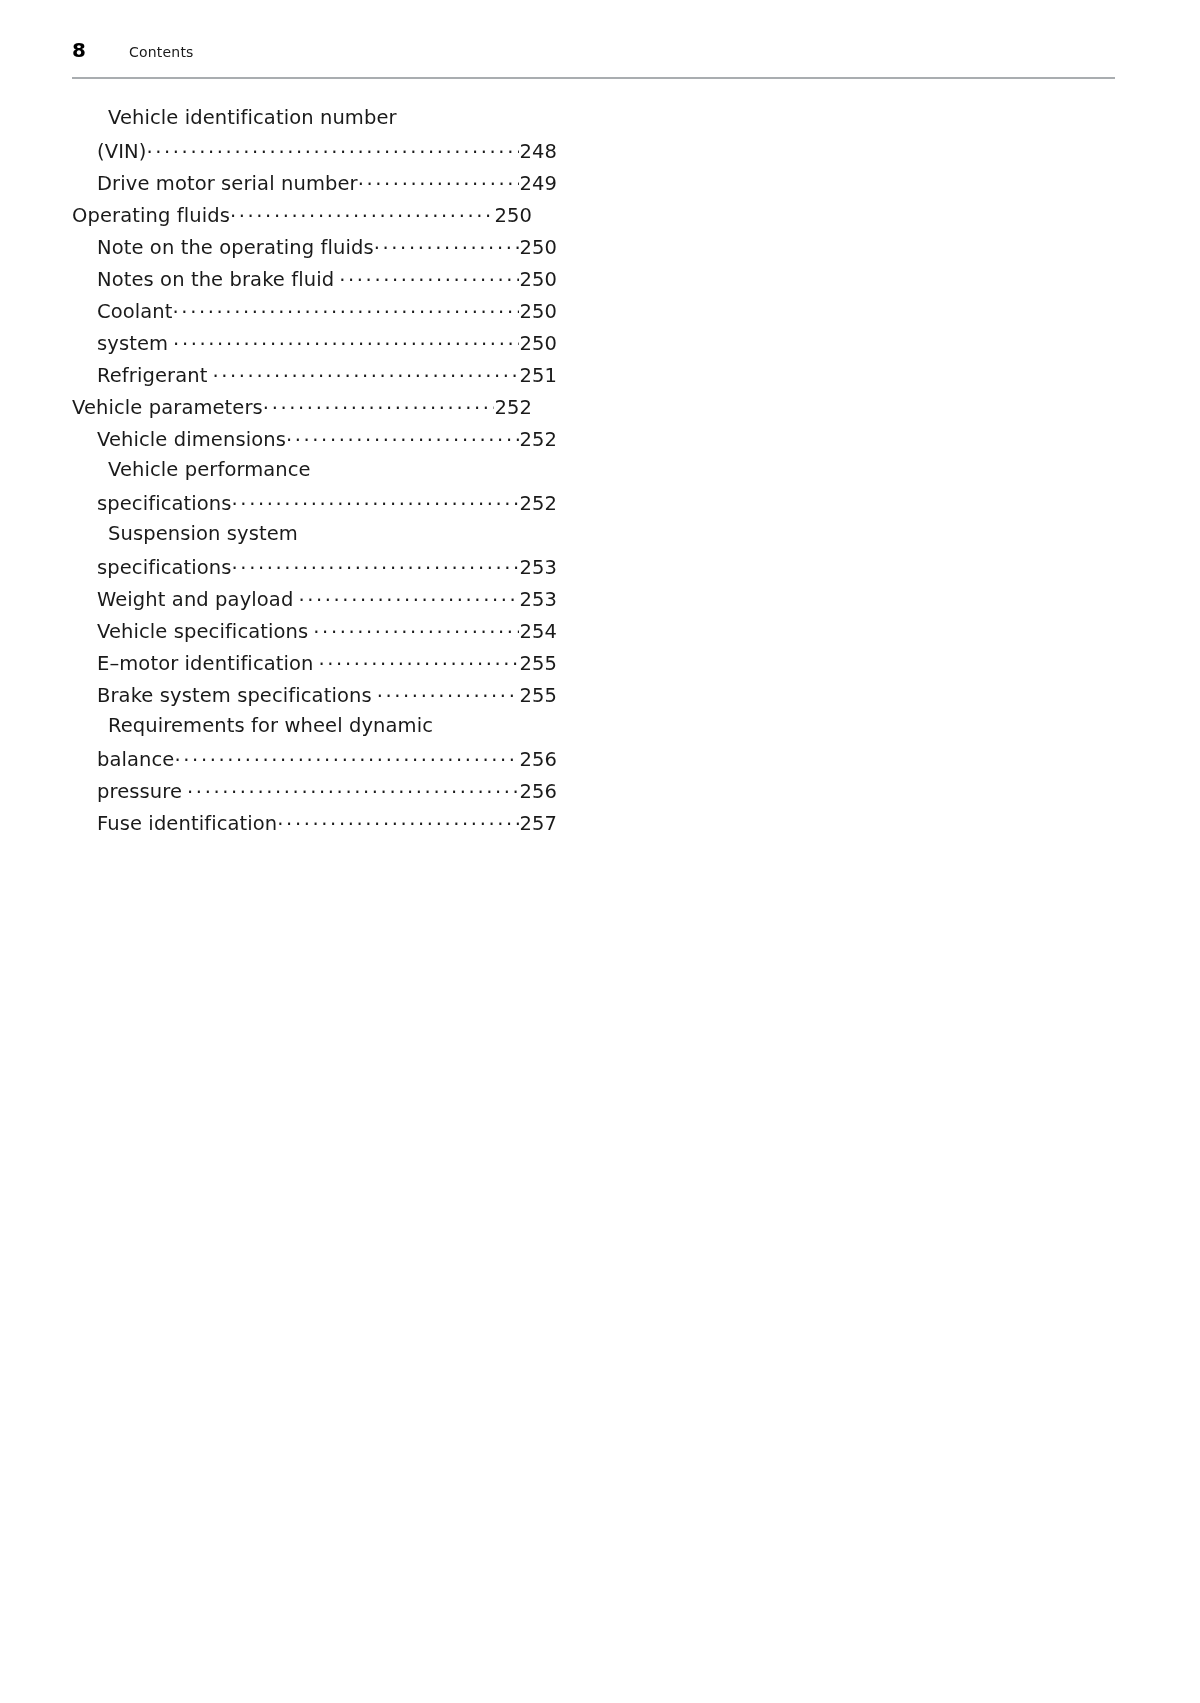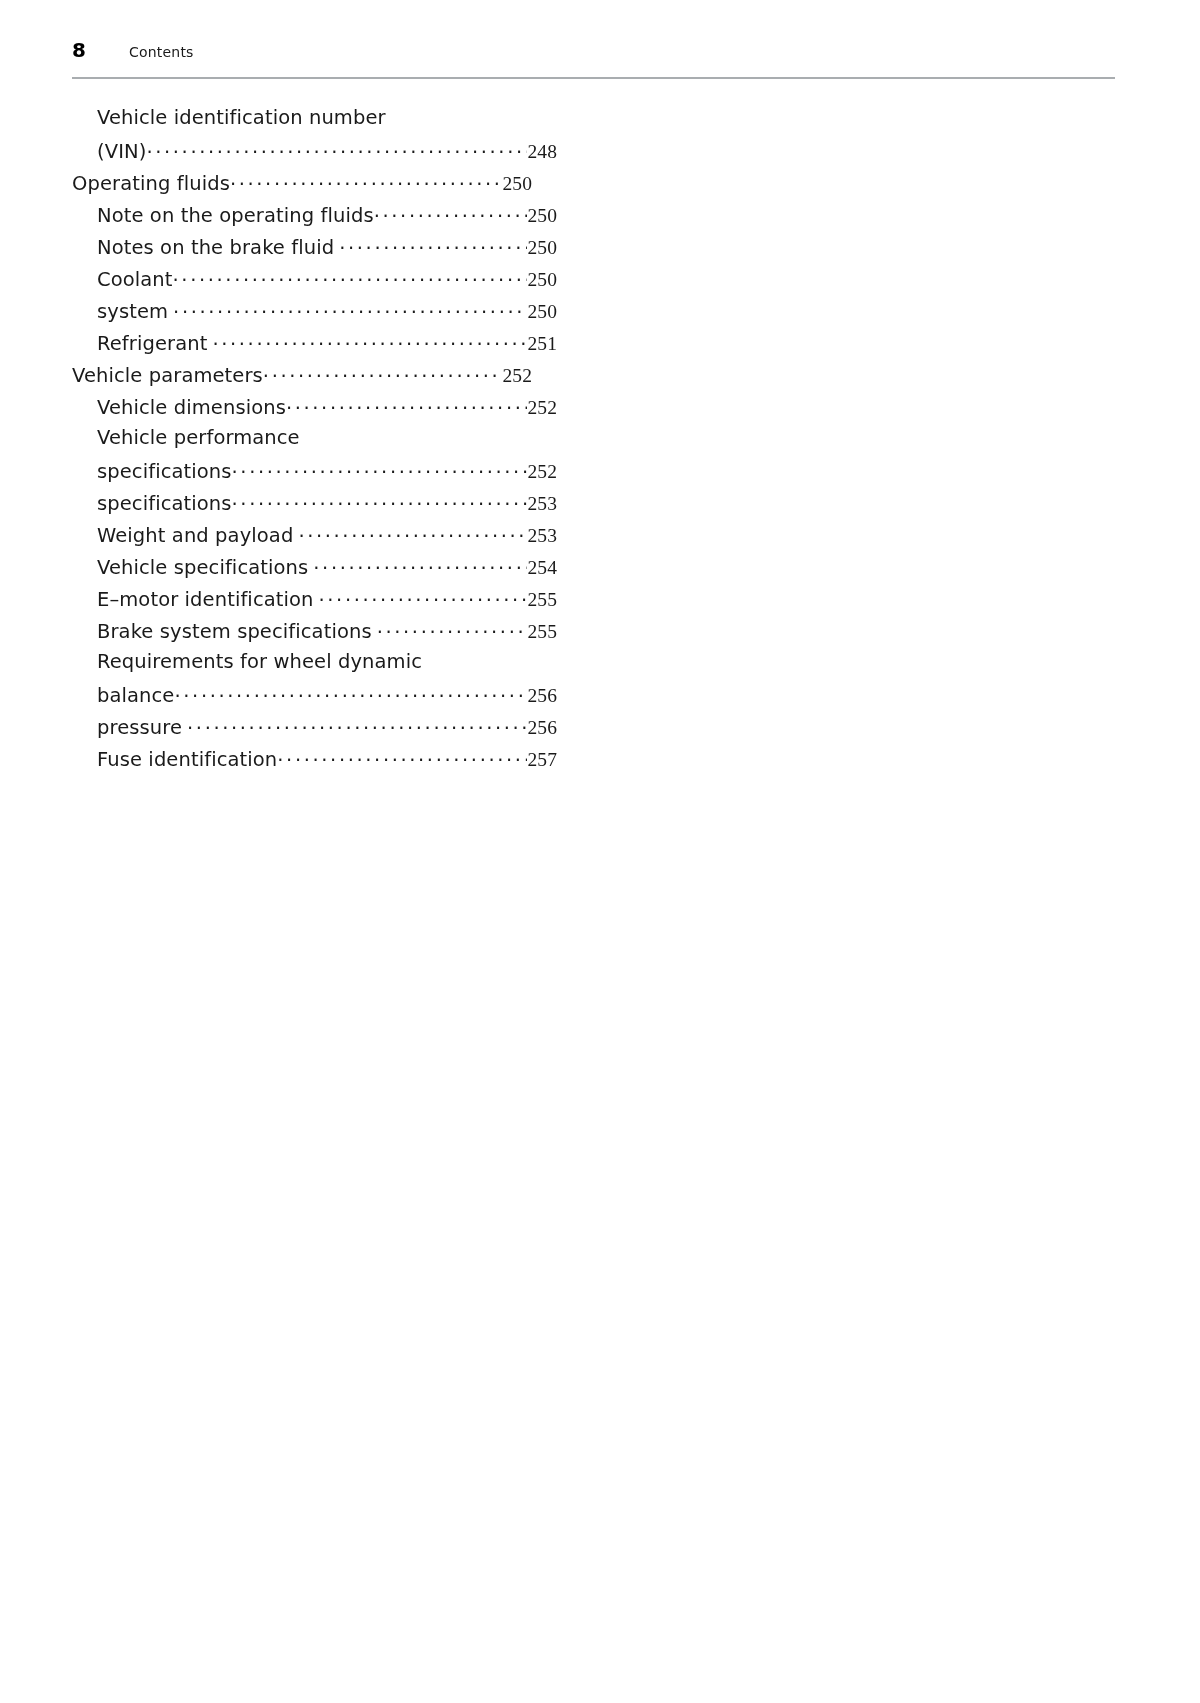--- a/index.html
+++ b/index.html
@@ -109,26 +109,26 @@
     width: 1000px;
   }
   
   .leader.gap-before { margin-left: 5px; }
   .leader.no-gap { margin-left: 0px; }
 
   .toc-page {
     flex: 0 0 auto;
     text-align: left;
     letter-spacing: 0.1px;
-    font-family: Liberation Serif, serif;
   }
 
   
   .toc-line.wrap-first .toc-label {
     flex: 1 1 auto;
+    margin-left: 11px;
   }
 </style>
 </head>
 <body>
 
 <div class="page">
 
   <div class="page-header">
     <span class="page-number">8</span>
     <span class="header-title">Contents</span>
@@ -139,20 +139,27 @@
       <div class="toc-entry level-2">
         <div class="toc-line wrap-first">
           <span class="toc-label">Vehicle identification number</span>
         </div>
         <div class="toc-line">
           <span class="toc-label">(VIN)</span>
           <span class="leader no-gap"></span>
           <span class="toc-page">248</span>
         </div>
       </div>
+      <div class="toc-entry level-2">
+        <div class="toc-line">
+          <span class="toc-label">Drive motor serial number</span>
+          <span class="leader no-gap"></span>
+          <span class="toc-page">249</span>
+        </div>
+      </div>
       <div class="toc-entry level-1">
         <div class="toc-line">
           <span class="toc-label">Operating fluids</span>
           <span class="leader no-gap"></span>
           <span class="toc-page">250</span>
         </div>
       </div>
       <div class="toc-entry level-2">
         <div class="toc-line">
           <span class="toc-label">Note on the operating fluids</span>
@@ -206,20 +213,23 @@
         <div class="toc-line wrap-first">
           <span class="toc-label">Vehicle performance</span>
         </div>
         <div class="toc-line">
           <span class="toc-label">specifications</span>
           <span class="leader no-gap"></span>
           <span class="toc-page">252</span>
         </div>
       </div>
       <div class="toc-entry level-2">
+        <div class="toc-line wrap-first">
+          <span class="toc-label">Suspension system</span>
+        </div>
         <div class="toc-line">
           <span class="toc-label">specifications</span>
           <span class="leader no-gap"></span>
           <span class="toc-page">253</span>
         </div>
       </div>
       <div class="toc-entry level-2">
         <div class="toc-line">
           <span class="toc-label">Weight and payload</span>
           <span class="leader gap-before"></span>

